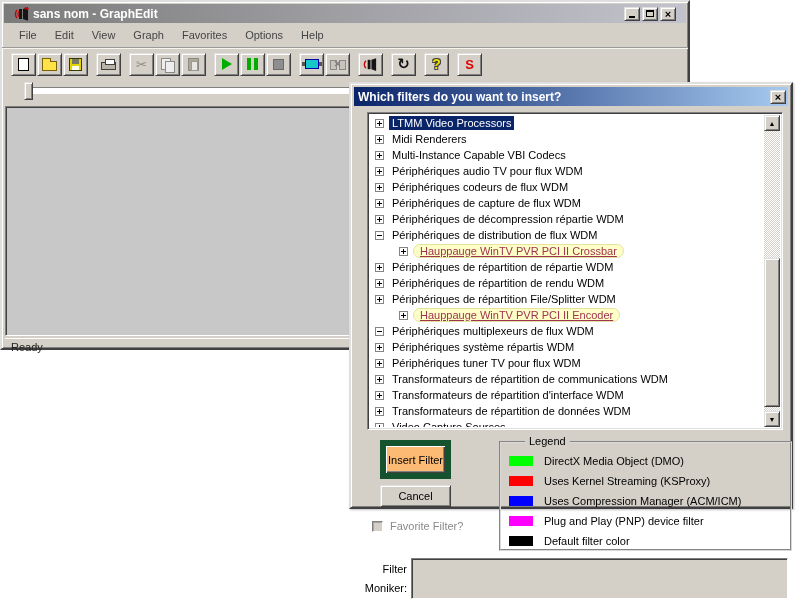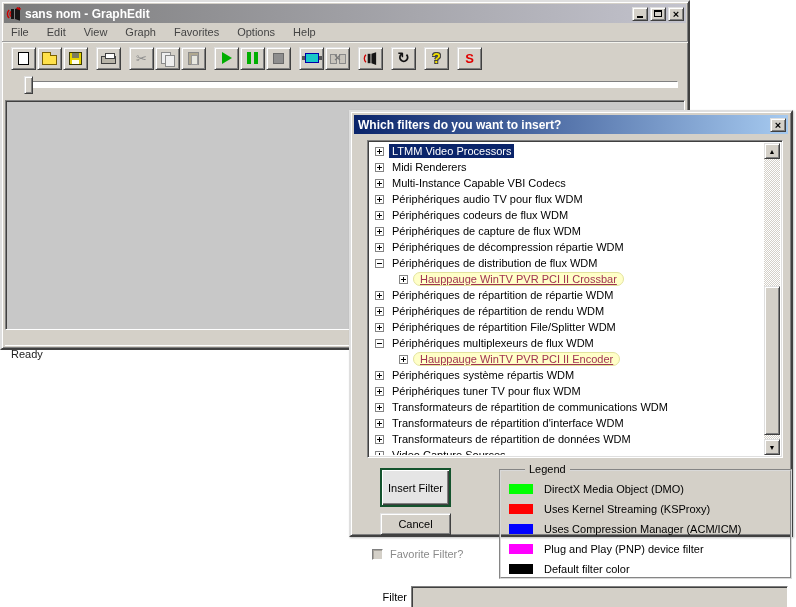--- a/index.html
+++ b/index.html
@@ -8,30 +8,30 @@
 
   
   .bevel-out { background:#d4d0c8; border:1px solid; border-color:#dfdfdf #404040 #404040 #dfdfdf;
                box-shadow: inset 1px 1px 0 #fff, inset -1px -1px 0 #808080; }
 
   
   #main-window { position:absolute; left:0; top:0; width:690px; height:350px; background:#d4d0c8;
                  border:2px solid; border-color:#dfdfdf #404040 #404040 #dfdfdf;
                  box-shadow: inset 1px 1px 0 #fff, inset -1px -1px 0 #808080; z-index:1; }
   .titlebar { height:19px; margin:2px 2px 0 2px; background:linear-gradient(to right,#7b7b7b,#c3c3cd);
-              display:flex; align-items:center; padding:0 2px; }
+              display:flex; align-items:center; padding:0 10px; }
   .titlebar .app-icon { width:16px; height:16px; margin-right:3px; flex:none; }
   .title-text { color:#fff; font-weight:bold; font-size:12px; flex:1; white-space:nowrap; overflow:hidden; }
   .cap-btn { width:16px; height:14px; display:flex; align-items:center; justify-content:center;
              font-size:10px; font-weight:bold; color:#000; margin-left:2px; flex:none; padding:0; cursor:default; }
   .glyph-min { width:6px; height:2px; background:#000; align-self:flex-end; margin:0 auto 2px auto; }
   .glyph-max { width:8px; height:7px; border:1px solid #000; border-top-width:2px; }
   .glyph-close { font-size:11px; line-height:10px; font-weight:bold; }
 
-  .menubar { height:18px; display:flex; align-items:center; font-size:11px; color:#444; padding-left:0; }
+  .menubar { height:24px; display:flex; align-items:center; font-size:11px; color:#444; padding-left:8px; }
   .menu-item { padding:2px 9px; }
 
   .toolbar { height:31px; display:flex; align-items:center; padding:3px 0 0 9px;
              box-shadow: inset 0 1px 0 #9a9a9a, inset 0 2px 0 #f5f5f0; }
   .tbtn { width:25px; height:23px; display:flex; align-items:center; justify-content:center; margin-right:1px; padding:0; }
   .tbtn.gap { margin-left:7px; }
 
   
   .ic { display:flex; align-items:center; justify-content:center; }
   .ic-new { width:11px; height:13px; background:#fff; border:1px solid #000; }
@@ -66,27 +66,27 @@
   .glyph-s { font-size:13px; font-weight:bold; color:#e00000; }
 
   .trackrow { position:relative; height:26px; }
   .track-channel { position:absolute; left:22px; right:10px; top:9px; height:7px; background:#fff;
                    border:1px solid; border-color:#808080 #fff #fff #808080; }
   .track-thumb { position:absolute; left:22px; top:4px; width:9px; height:18px; }
 
   .client-area { margin:2px 3px 0 3px; height:230px; background:#c8c8c8;
                  border:1px solid; border-color:#808080 #fff #fff #808080;
                  box-shadow: inset 1px 1px 0 #404040; }
-  .statusbar { height:17px; margin:15px 3px; font-size:11px; color:#222; display:flex; align-items:center;
+  .statusbar { height:17px; margin:2px 3px; font-size:11px; color:#222; display:flex; align-items:center;
                padding-left:6px; box-shadow: inset 0 1px 0 #fff; }
 
   
   #dialog { position:absolute; left:349px; top:82px; width:444px; height:427px; background:#d4d0c8;
             border:2px solid; border-color:#dfdfdf #404040 #404040 #dfdfdf;
-            box-shadow: inset 1px 1px 0 #fff, inset -1px -1px 0 #808080, 1px 1px 2px rgba(0,0,0,.25); z-index:10;margin-top:28px; }
+            box-shadow: inset 1px 1px 0 #fff, inset -1px -1px 0 #808080, 1px 1px 2px rgba(0,0,0,.25); z-index:10; }
   .dlg-titlebar { height:19px; margin:3px; background:linear-gradient(to right,#0a246a,#a6caf0);
                   display:flex; align-items:center; color:#fff; font-weight:bold; font-size:12px; padding:0 2px 0 4px; }
   .dlg-title { flex:1; white-space:nowrap; overflow:hidden; }
 
   .listbox { position:absolute; left:16px; top:28px; width:416px; height:318px; background:#fff;
              border:1px solid; border-color:#808080 #fff #fff #808080;
              box-shadow: inset 1px 1px 0 #404040, inset -1px -1px 0 #dfdfdf; }
   .rows { position:absolute; left:2px; top:2px; right:18px; bottom:2px; overflow:hidden; }
   .trow { height:16px; display:flex; align-items:center; font-size:11px; color:#000; white-space:nowrap; }
   .pm { flex:none; width:9px; height:9px; margin:0 5px 0 5px; background:#fff; border:1px solid #848484; position:relative; }
@@ -99,22 +99,22 @@
                border-radius:8px; padding:0 6px; }
 
   .scrollbar { position:absolute; top:2px; right:2px; bottom:2px; width:16px;
                background:repeating-conic-gradient(#ffffff 0% 25%, #d4d0c8 0% 50%) 0 0/2px 2px; }
   .sb-btn { position:absolute; left:0; width:16px; height:16px; display:flex; align-items:center; justify-content:center;
             font-size:7px; color:#000; padding:0; }
   .sb-up { top:0; } .sb-down { bottom:0; }
   .sb-thumb { position:absolute; left:0; top:143px; width:16px; height:149px; }
 
   .btn { font-size:11px; color:#000; display:flex; align-items:center; justify-content:center; cursor:default; }
-  .btn-insert { position:absolute; left:29px; top:356px; width:71px; height:39px; background:#e5e5e5;
-                border:2px solid #14532d;
+  .btn-insert { position:absolute; left:29px; top:356px; width:71px; height:39px; background:#fdba74;
+                border:6px solid #14532d;
                 box-shadow: inset 1px 1px 0 #fff, inset -1px -1px 0 #404040, inset -2px -2px 0 #808080; }
   .btn-cancel { position:absolute; left:29px; top:401px; width:71px; height:22px; }
 
   .fav-row { position:absolute; left:21px; top:436px; display:flex; align-items:center; }
   .cb { width:11px; height:11px; background:#d4d0c8; border:1px solid; border-color:#808080 #fff #fff #808080;
         box-shadow: inset 1px 1px 0 #a8a49c; }
   .fav-label { margin-left:7px; font-size:11px; color:#8a8a8a; text-shadow:1px 1px 0 #fff; }
 
   .legend { position:absolute; left:148px; top:357px; width:293px; height:110px; border:2px groove #d9d9d9; }
   .legend-title { position:absolute; top:-8px; left:24px; background:#d4d0c8; padding:0 4px; font-size:11px; color:#000; }
@@ -291,27 +291,27 @@
             <span class="tlabel">Périphériques de répartition de répartie WDM</span>
           </div>
         <div class="trow">
             <span class="pm plus"></span>
             <span class="tlabel">Périphériques de répartition de rendu WDM</span>
           </div>
         <div class="trow">
             <span class="pm plus"></span>
             <span class="tlabel">Périphériques de répartition File/Splitter WDM</span>
           </div>
+        <div class="trow lvl1">
+            <span class="pm plus"></span>
+            <span class="tlabel hl">Hauppauge WinTV PVR PCI II Encoder</span>
+          </div>
         <div class="trow">
             <span class="pm minus"></span>
             <span class="tlabel">Périphériques multiplexeurs de flux WDM</span>
-          </div>
-        <div class="trow lvl1">
-            <span class="pm plus"></span>
-            <span class="tlabel hl">Hauppauge WinTV PVR PCI II Encoder</span>
           </div>
         <div class="trow">
             <span class="pm plus"></span>
             <span class="tlabel">Périphériques système répartis WDM</span>
           </div>
         <div class="trow">
             <span class="pm plus"></span>
             <span class="tlabel">Périphériques tuner TV pour flux WDM</span>
           </div>
         <div class="trow">

